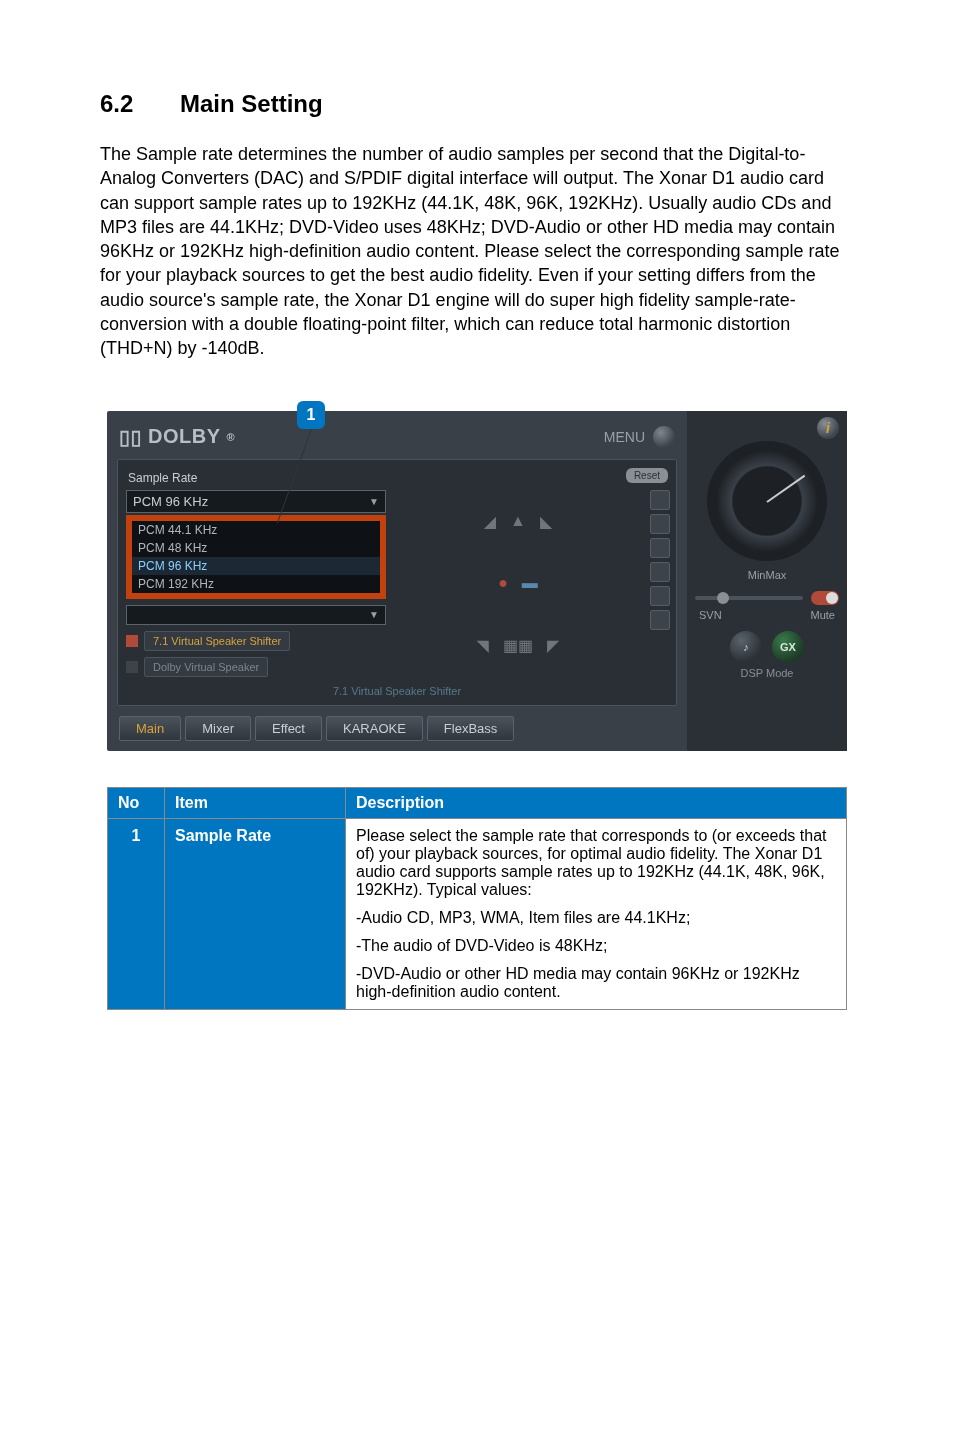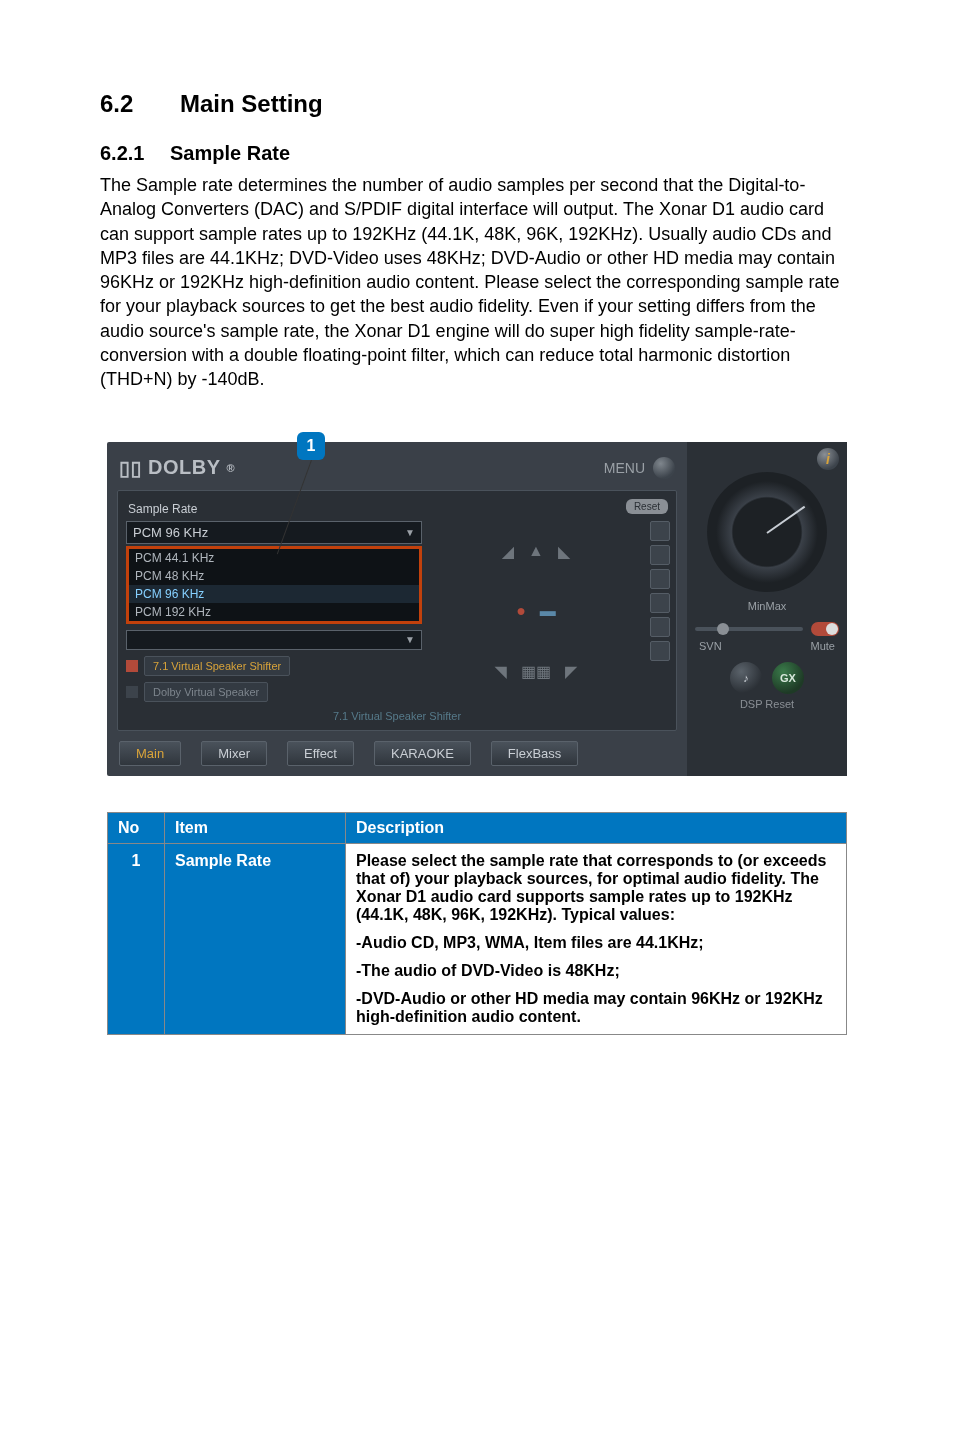--- a/index.html
+++ b/index.html
@@ -110,39 +110,39 @@
   .panel {
     background: #2a2f35;
     border: 1px solid #4a525b;
     border-radius: 2px;
     padding: 8px;
   }
   .panel-row {
     display: flex;
     gap: 10px;
   }
-  .sample-col { width: 296px; }
+  .sample-col { width: 260px; }
   .icons-col { flex: 1; display:flex; flex-direction:column; align-items:center; justify-content:space-around; }
   .sample-label {
     color: #c9ced4;
     font-size: 12px;
     padding: 2px 2px 4px 2px;
   }
   .select-box {
     background: #151a1f;
     border: 1px solid #5a626b;
     color: #c9ced4;
     font-size: 13px;
     padding: 3px 6px;
     display: flex; align-items: center; justify-content: space-between;
   }
   .chev { color:#9aa0a6; font-size:10px; }
   .option-list {
     background: #0e1216;
-    border: 3px solid #c2410c;
+    border: 6px solid #c2410c;
     margin-top: 2px;
   }
   .option-item {
     color: #b0b6bd;
     font-size: 12px;
     padding: 2px 6px;
   }
   .option-item.sel { background:#1c2833; color:#86d0ff; }
   .sub-row {
     display: flex; align-items:center; gap:6px; margin-top:6px;
@@ -185,21 +185,21 @@
     display:flex; flex-direction:column; gap:4px;
   }
   .vbar .cell {
     width:18px; height:18px;
     background:#3c434b;
     border:1px solid #555d66;
     border-radius:2px;
   }
 
   .tab-bar {
-    display:flex; gap:20px;
+    display:flex; gap:4px;
     padding: 10px 2px 10px 2px;
   }
   .tab {
     background: linear-gradient(#4a525b, #30363d);
     border: 1px solid #5a626b;
     color:#c9ced4;
     font-size:13px;
     padding:4px 16px;
     border-radius:2px;
   }
@@ -260,21 +260,20 @@
     color: #fff;
     font-weight: bold;
     text-align: left;
     padding: 6px 10px;
     border: 1px solid #888;
   }
   table.desc td {
     border: 1px solid #888;
     padding: 8px 10px;
     vertical-align: top;
-    font-weight: bold;
   }
   table.desc td.no {
     background: #0076c0;
     color: #fff;
     font-weight: bold;
     text-align: center;
     width: 36px;
   }
   table.desc td.item {
     background: #0076c0;
@@ -300,23 +299,20 @@
 </style>
 </head>
 <body>
 
 <div class="page">
 
   <h2 class="h1">
     <span class="secnum">6.2</span><span>Main Setting</span>
   </h2>
 
-  <h3 class="h2">
-    <span class="secnum">6.2.1</span><span>Sample Rate</span>
-  </h3>
 
   <p class="body-text">The Sample rate determines the number of audio samples per second that the Digital-to-Analog Converters (DAC) and S/PDIF digital interface will output. The Xonar D1 audio card can support sample rates up to 192KHz (44.1K, 48K, 96K, 192KHz). Usually audio CDs and MP3 files are 44.1KHz; DVD-Video uses 48KHz; DVD-Audio or other HD media may contain 96KHz or 192KHz high-definition audio content. Please select the corresponding sample rate for your playback sources to get the best audio fidelity. Even if your setting differs from the audio source's sample rate, the Xonar D1 engine will do super high fidelity sample-rate-conversion with a double floating-point filter, which can reduce total harmonic distortion (THD+N) by -140dB.</p>
 
   <div class="shot-wrap">
     <div class="callout-badge">1</div>
     <div class="callout-line"></div>
 
     <div class="shot">
       <div class="shot-inner">
         <div class="shot-main">
@@ -421,21 +417,21 @@
               </div>
           </div>
           <div class="svn-mute">
             <span>SVN</span>
             <span>Mute</span>
           </div>
           <div class="dsp-row">
             <div class="dsp-badge">♪</div>
             <div class="dsp-badge g">GX</div>
           </div>
-          <div class="dsp-label">DSP Reset</div>
+          <div class="dsp-label">DSP Mode</div>
         </div>
       </div>
     </div>
   </div>
 
   <table class="desc">
     <thead>
       <tr>
         <th>No</th>
         <th>Item</th>

